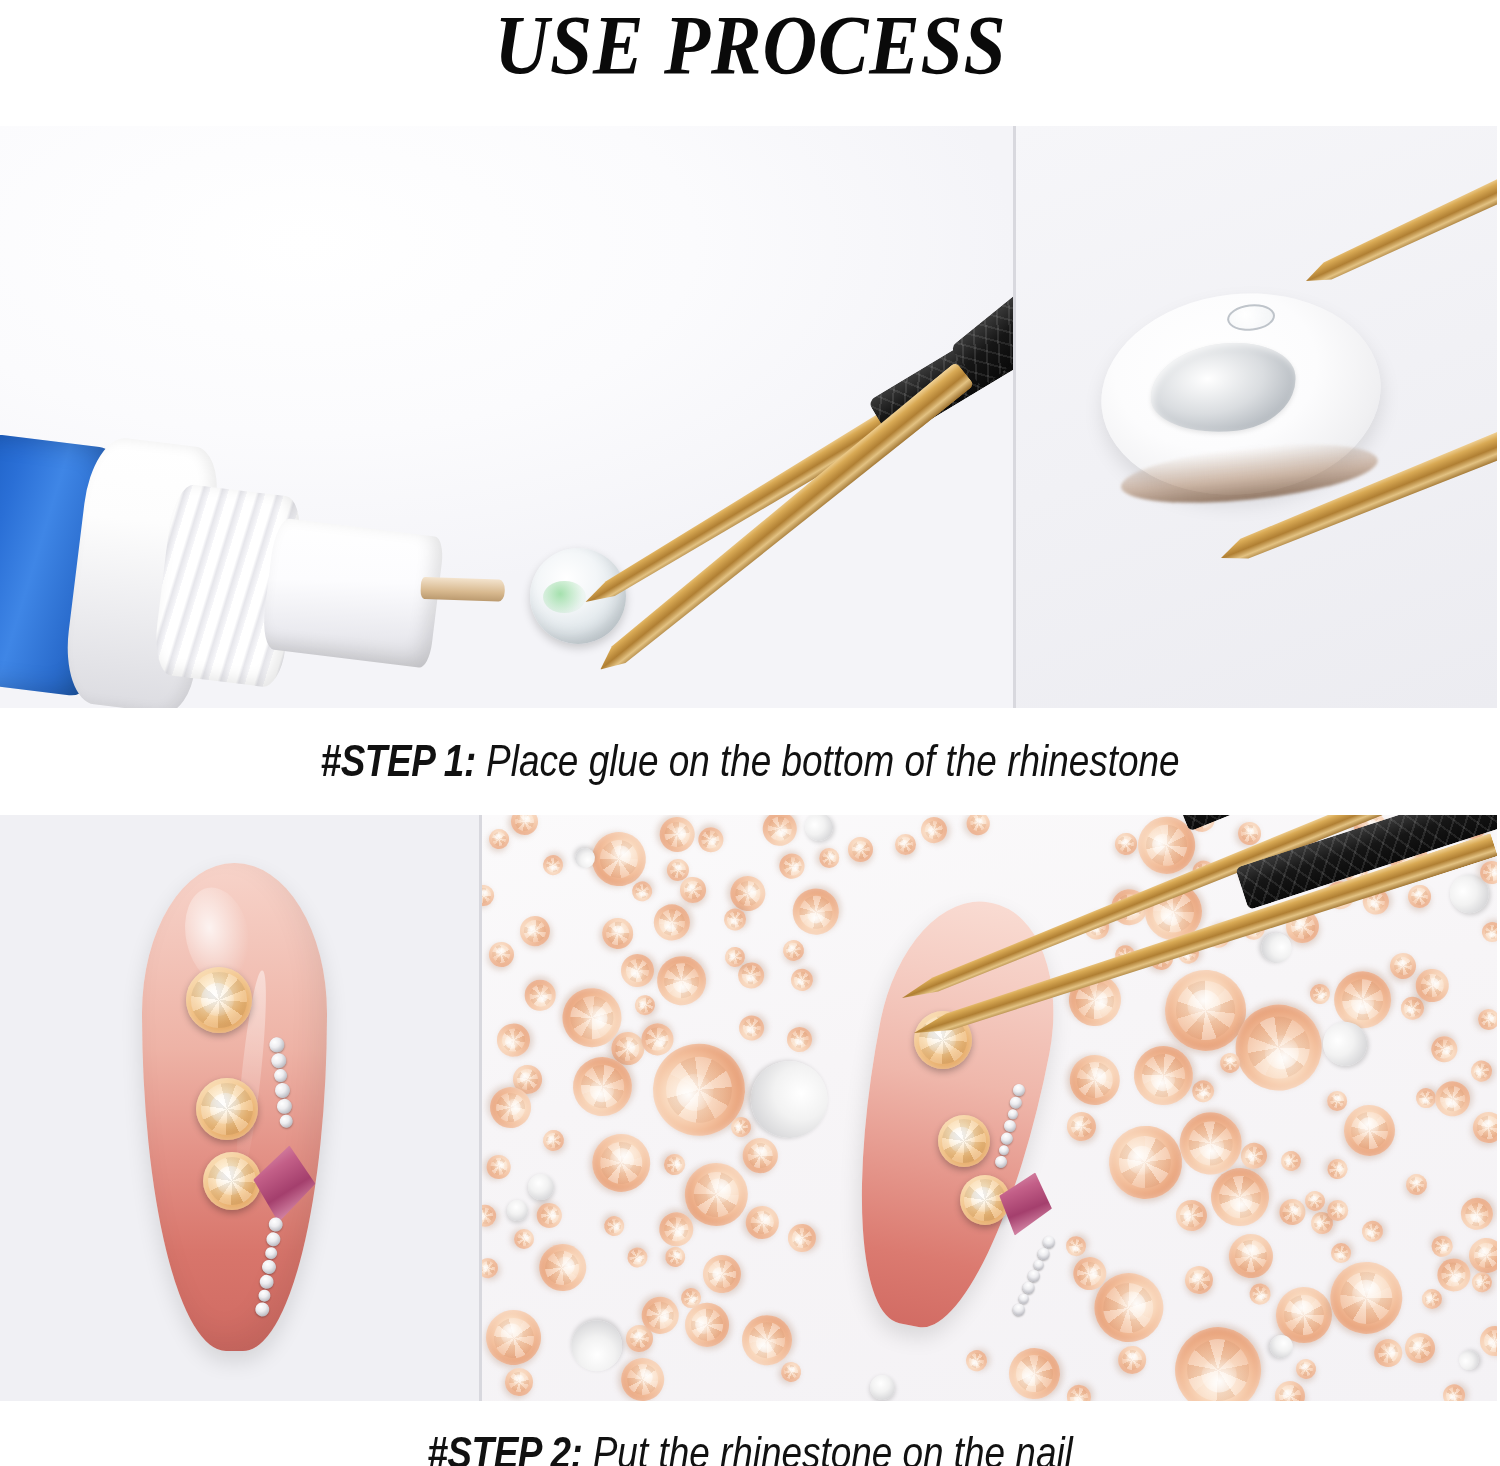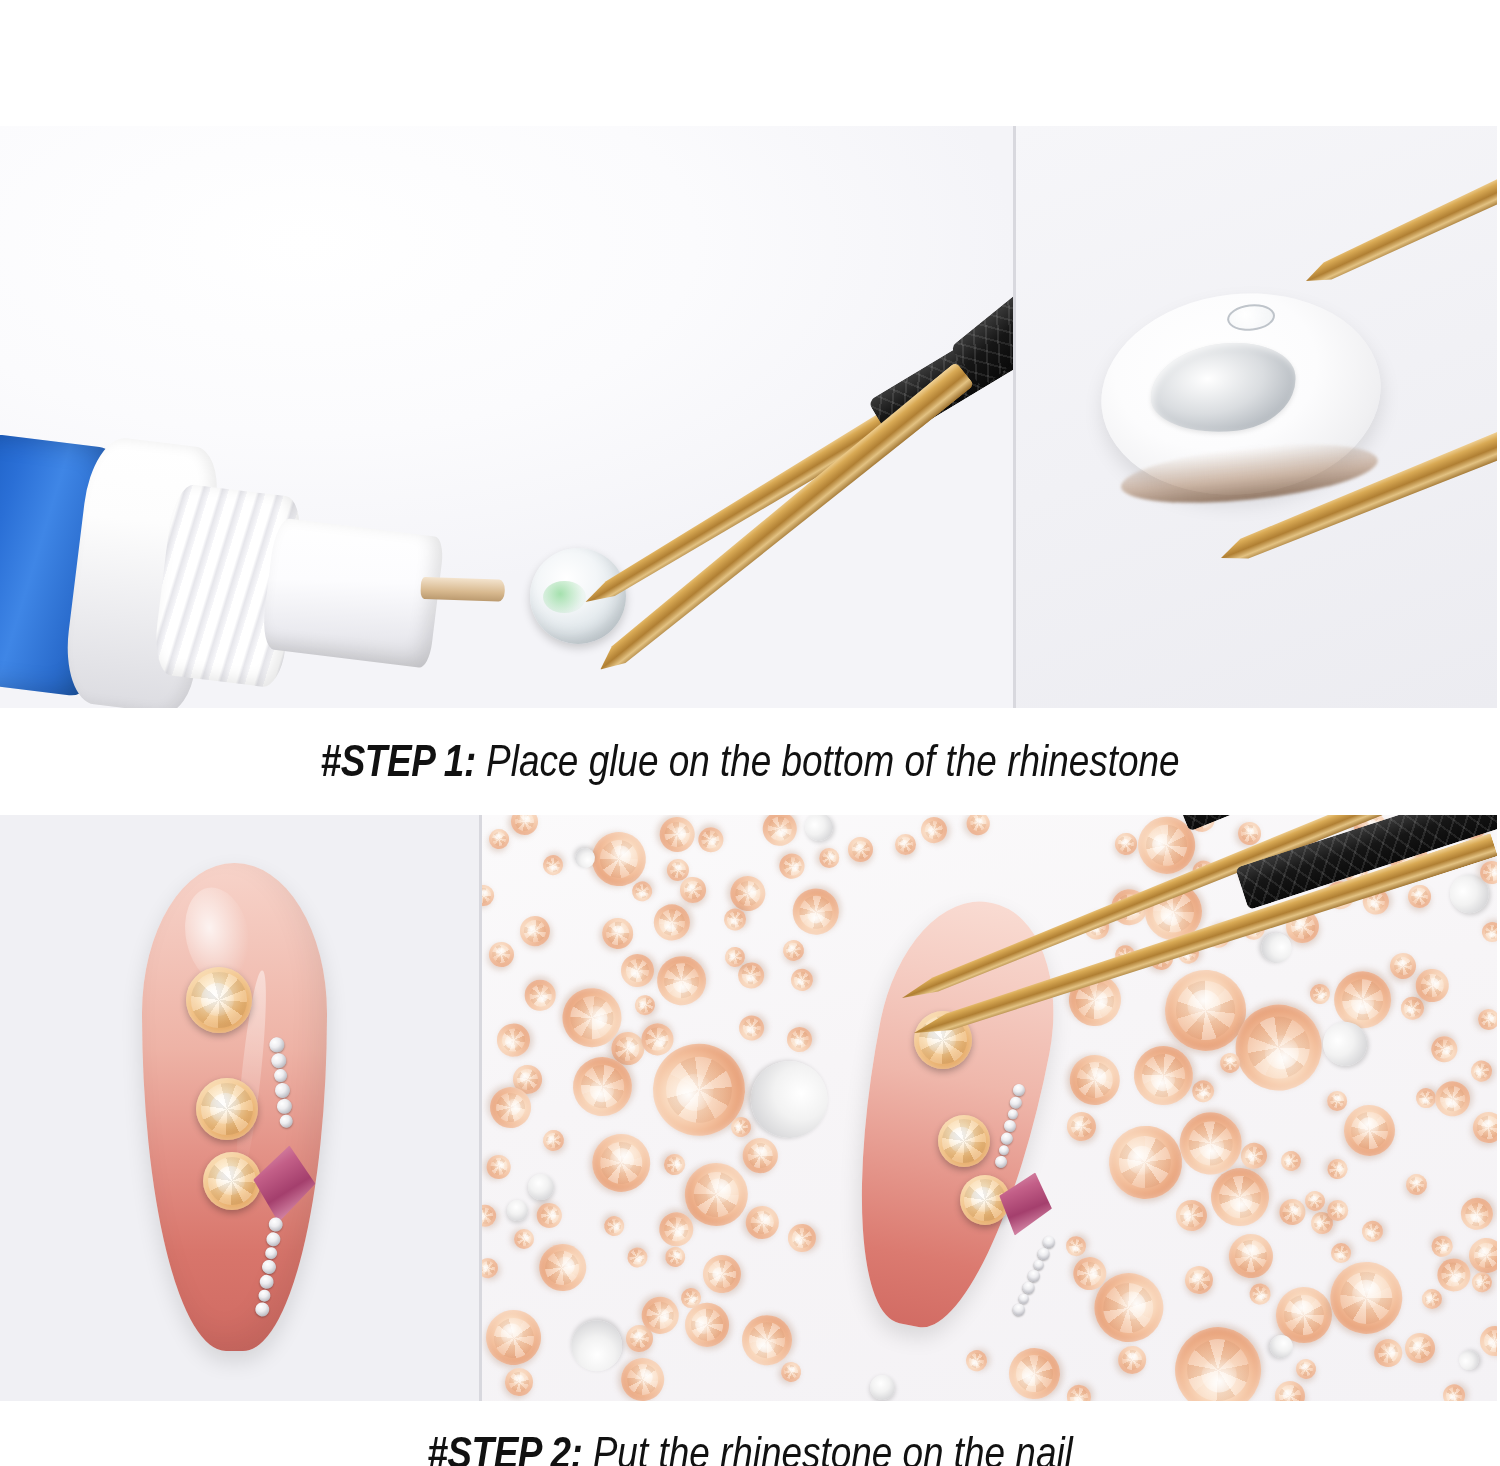--- a/index.html
+++ b/index.html
@@ -266,20 +266,23 @@
     box-shadow:0 3px 8px rgba(0,0,0,.3); transform:rotate(18deg);
   }
   #chain2-top{ position:absolute; left:522px; top:268px; transform:rotate(14deg); }
   #chain2-bot{ position:absolute; left:546px; top:418px; transform:rotate(24deg); }
 </style>
 </head>
 <body>
 
 <div class="page">
 
+  <div class="title-bar">
+    <div class="title-text">USE PROCESS</div>
+  </div>
 
   <div class="step-block" id="step1-block">
 
     <div class="photo-row" id="step1-row">
 
       <div class="panel" id="panel-glue">
         <div class="glue-bottle">
           <div class="glue-cap"></div>
           <div class="glue-collar"></div>
           <div class="glue-rings"></div>

